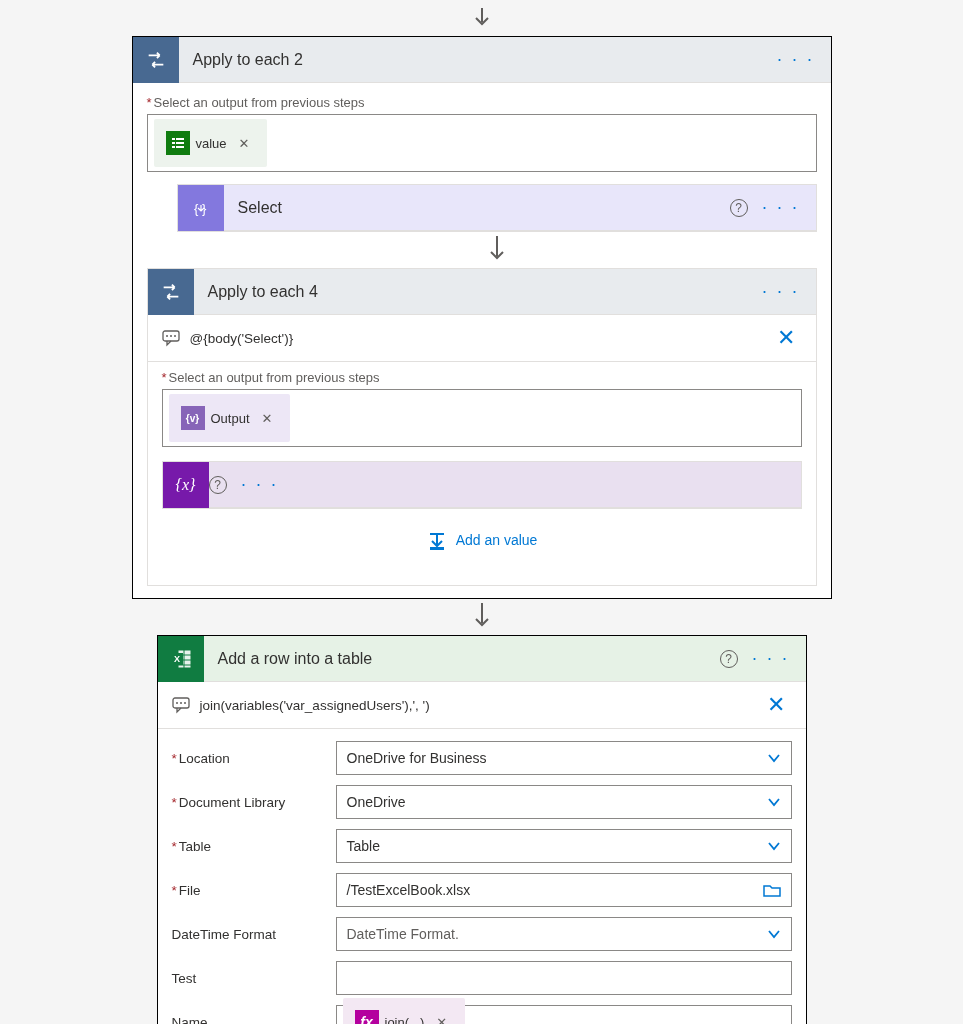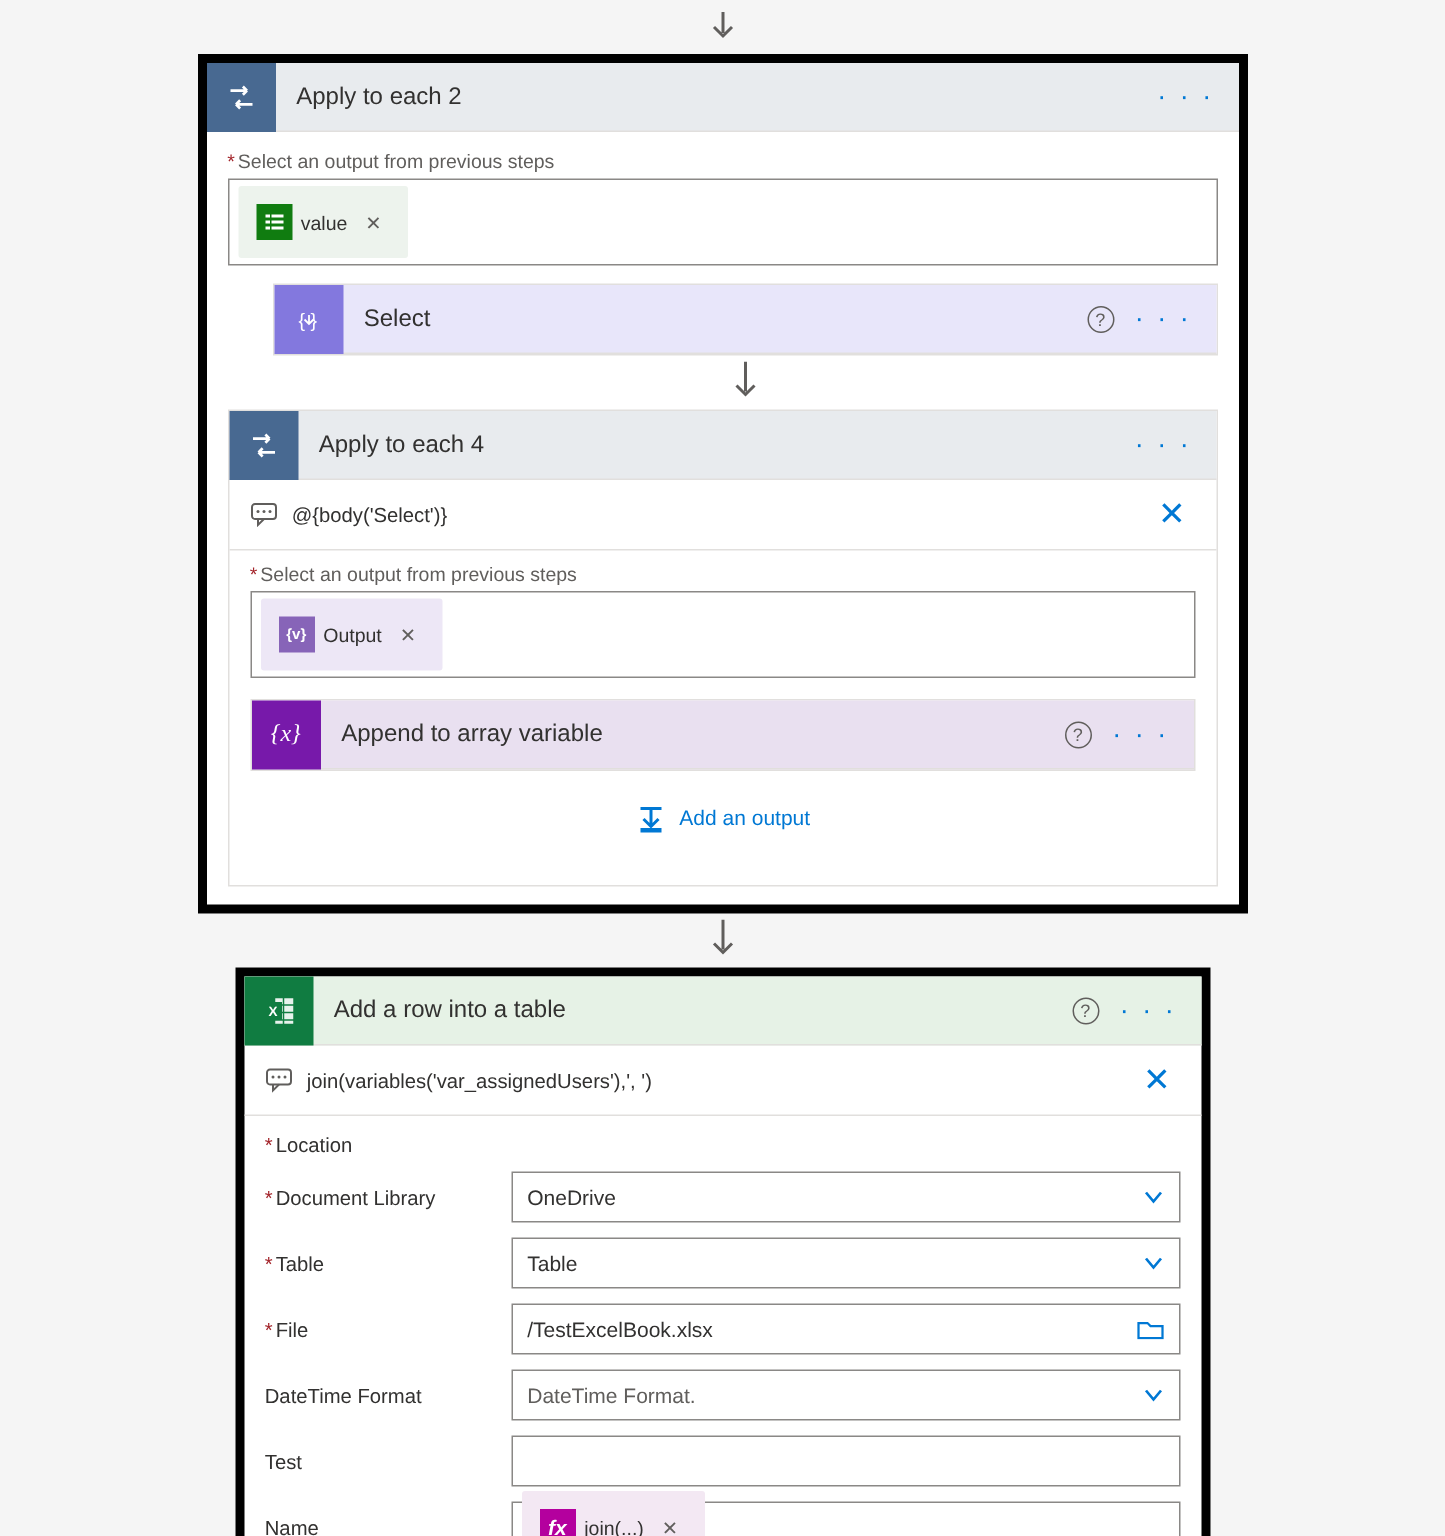--- a/index.html
+++ b/index.html
@@ -2,21 +2,21 @@
 <html><head>
 <meta charset="utf-8">
 <style>
 * { box-sizing: border-box; margin: 0; padding: 0; font-family: "Segoe UI", Arial, sans-serif; }
 body { background: #f5f5f5; width: 963px; margin: 0 auto; font-size: 14px; color: #323130; }
 .canvas { padding: 0 10px; }
 
 .arrow-down { display: flex; justify-content: center; margin: 4px 0; }
 .arrow-down svg { width: 18px; height: 28px; }
 
-.card { border: 6px solid #000000; background: #fff; margin: 0 0 0 0; }
+.card { border: 1px solid #000000; background: #fff; margin: 0 0 0 0; }
 .card-header { display: flex; align-items: center; height: 46px; background: #e8ebee; border-bottom: 1px solid #e1dfdd; }
 .card-header .icon-box { width: 46px; height: 46px; display: flex; align-items: center; justify-content: center; color: #fff; }
 .card-header .title { padding-left: 14px; font-size: 16px; flex: 1; }
 .card-header .hdr-right { display: flex; align-items: center; gap: 14px; padding-right: 16px; }
 .ellipsis { color: #0078d4; letter-spacing: 2px; font-size: 18px; cursor: pointer; }
 .help-icon { width: 18px; height: 18px; border: 1.5px solid #605e5c; border-radius: 50%; display: flex; align-items: center; justify-content: center; font-size: 12px; color: #605e5c; cursor: pointer; }
 
 .card-body { padding: 12px 14px; }
 
 .field-label { font-size: 13px; color: #605e5c; margin-bottom: 4px; }
@@ -167,37 +167,36 @@
               <span class="chip-x">✕</span>
             </span>
           </div>
 
           <div style="margin-top:14px;">
           <div class="inner-card">
             <div class="card-header append-header">
               <div class="icon-box append-icon">
                 <span style="font-family:serif;font-style:italic;font-size:16px;">{x}</span>
               </div>
-              <div class="title">Append to array variable</div>
               <div class="hdr-right">
                 <span class="help-icon">?</span>
                 <span class="ellipsis">· · ·</span>
               </div>
             </div>
           </div>
           </div>
 
           <div class="add-action">
             <div class="add-action-btn">
               <svg width="22" height="22" viewBox="0 0 22 22">
                     <rect x="4" y="4" width="14" height="2" fill="#0078d4"></rect>
                     <path d="M11 6 V16 M6 12 L11 17 L16 12" stroke="#0078d4" stroke-width="2" fill="none"></path>
                     <rect x="4" y="18" width="14" height="3" fill="#0078d4"></rect>
                   </svg>
-              <span>Add an output</span>
+              <span>Add an value</span>
             </div>
           </div>
         </div>
       </div>
 
     </div>
   </div>
 </div>
 
 <div class="arrow-down">
@@ -236,20 +235,28 @@
             <circle cx="13" cy="7" r="1" fill="#605e5c"></circle>
           </svg>
         </span>
     <span class="ctext">join(variables('var_assignedUsers'),', ')</span>
     <span class="close-x">✕</span>
   </div>
   <div class="card-body">
 
     <div class="form-row">
       <div class="flabel"><span class="req">*</span><span>Location</span></div>
+      <div class="finput">
+        <span>OneDrive for Business</span>
+        <span class="chevron">
+              <svg width="14" height="14" viewBox="0 0 14 14">
+                <path d="M2 4 L7 10 L12 4" stroke="#0078d4" stroke-width="1.8" fill="none"></path>
+              </svg>
+            </span>
+      </div>
     </div>
 
     <div class="form-row">
       <div class="flabel"><span class="req">*</span><span>Document Library</span></div>
       <div class="finput">
         <span>OneDrive</span>
         <span class="chevron">
               <svg width="14" height="14" viewBox="0 0 14 14">
                 <path d="M2 4 L7 10 L12 4" stroke="#0078d4" stroke-width="1.8" fill="none"></path>
               </svg>

